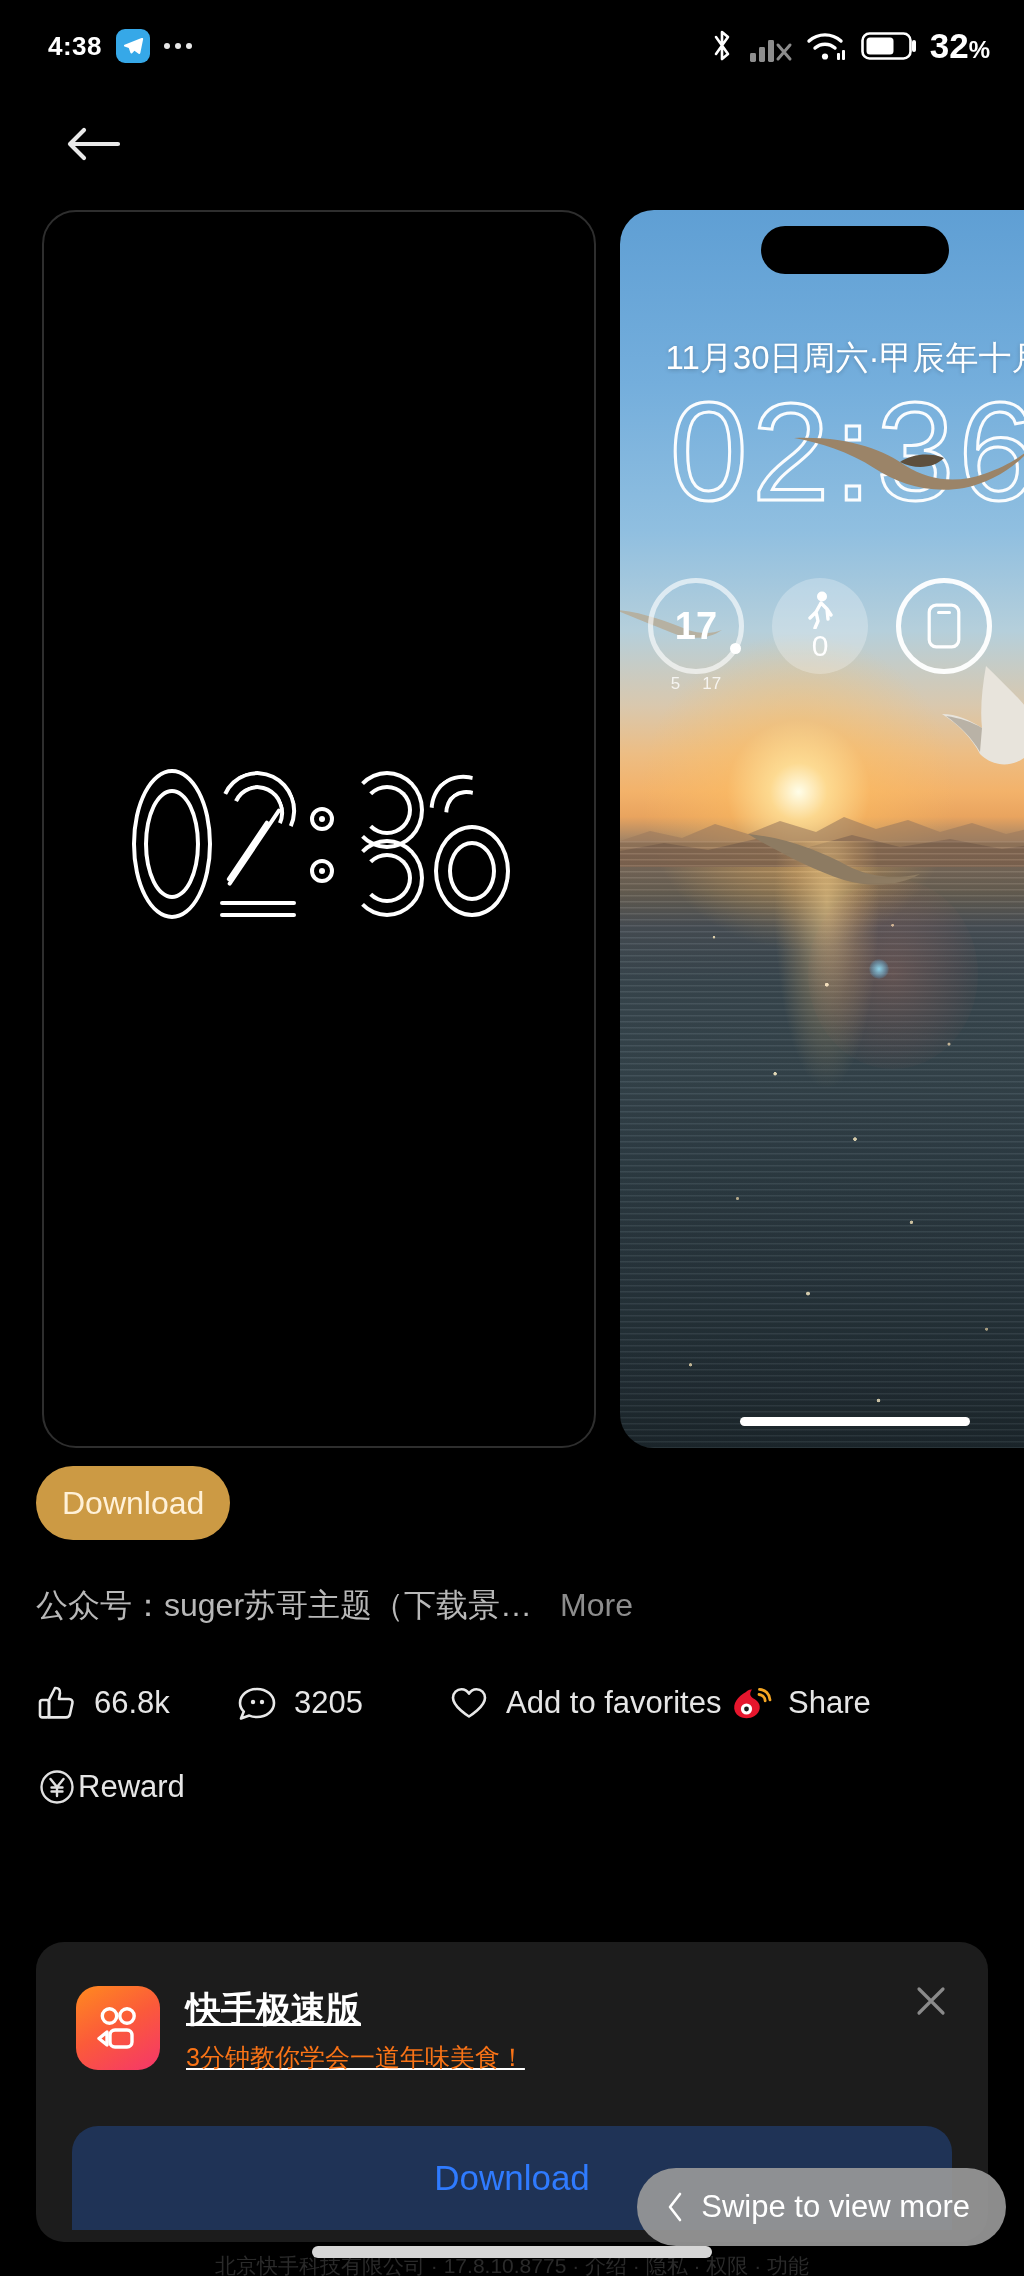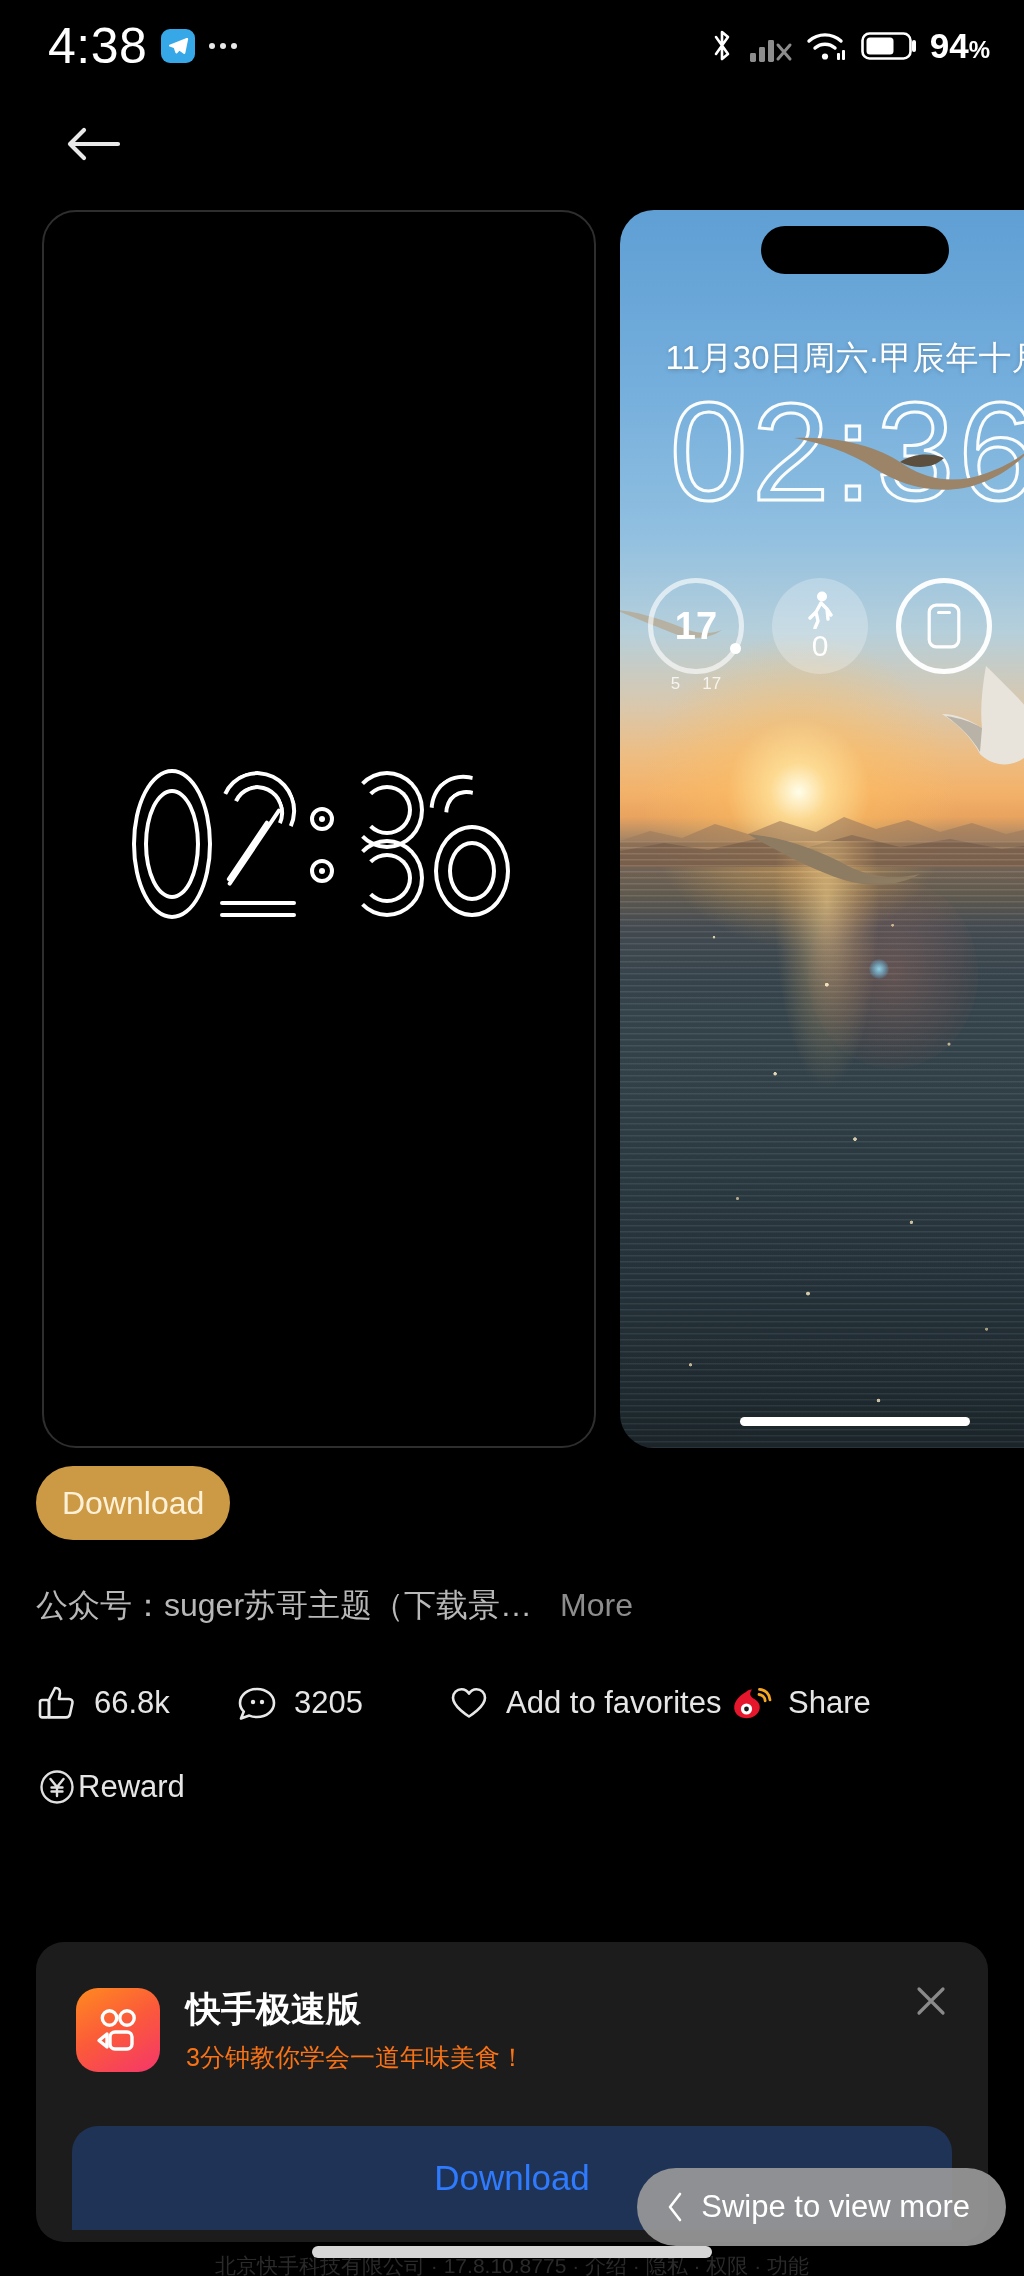--- a/index.html
+++ b/index.html
@@ -32,22 +32,22 @@
     justify-content: space-between;
     padding: 0 34px 0 48px;
     box-sizing: border-box;
   }
   .sb-left {
     display: flex;
     align-items: center;
     gap: 14px;
   }
   .sb-time {
-    font-size: 50px;
-    font-weight: 400;
+    font-size: 26px;
+    font-weight: 700;
     letter-spacing: 0.5px;
     color: #fff;
   }
   .tg-icon {
     width: 34px; height: 34px;
     border-radius: 9px;
     background: #36a8e8;
     display: flex;
     align-items: center;
     justify-content: center;
@@ -468,23 +468,23 @@
     position: absolute;
     left: 36px; right: 36px;
     top: 1942px;
     height: 300px;
     background: #1c1c1c;
     border-radius: 28px;
     overflow: hidden;
   }
   .ad-head {
     display: flex;
-    align-items: center;
     padding: 44px 0 0 40px;
     gap: 26px;
+    text-decoration: underline;
   }
   .ad-icon {
     width: 84px; height: 84px;
     border-radius: 22px;
     background: linear-gradient(150deg, #ff8a1f 0%, #fb5a3a 48%, #f5366a 100%);
     display: flex;
     align-items: center;
     justify-content: center;
     flex: none;
   }
@@ -590,21 +590,21 @@
         <path d="M9 19 A15 15 0 0 1 29 19" fill="none" stroke="#fff" stroke-width="3.4" stroke-linecap="round"></path>
         <circle cx="19" cy="27.5" r="3.1" fill="#fff"></circle>
         <rect x="31" y="24" width="3" height="7" rx="1" fill="#fff"></rect>
         <rect x="36" y="21" width="3" height="10" rx="1" fill="#fff"></rect>
       </svg>
       <svg width="58" height="30" viewBox="0 0 58 30">
         <rect x="1.5" y="2.5" width="48" height="25" rx="7" fill="none" stroke="#fff" stroke-width="2.6"></rect>
         <rect x="5.5" y="6.5" width="27" height="17" rx="3.5" fill="#fff"></rect>
         <path d="M53 11 L53 19" stroke="#fff" stroke-width="4" stroke-linecap="round"></path>
       </svg>
-      <span class="sb-batt-text"><span>94</span><span class="pct">%</span></span>
+      <span class="sb-batt-text"><span>32</span><span class="pct">%</span></span>
     </div>
   </div>
 
   <div class="navbar">
     <div class="back-btn">
       <svg viewBox="0 0 62 44">
         <path d="M56 22 L8 22 M22 8 L8 22 L22 36" fill="none" stroke="#e9e9e9" stroke-width="4.2" stroke-linecap="round" stroke-linejoin="round"></path>
       </svg>
     </div>
   </div>

